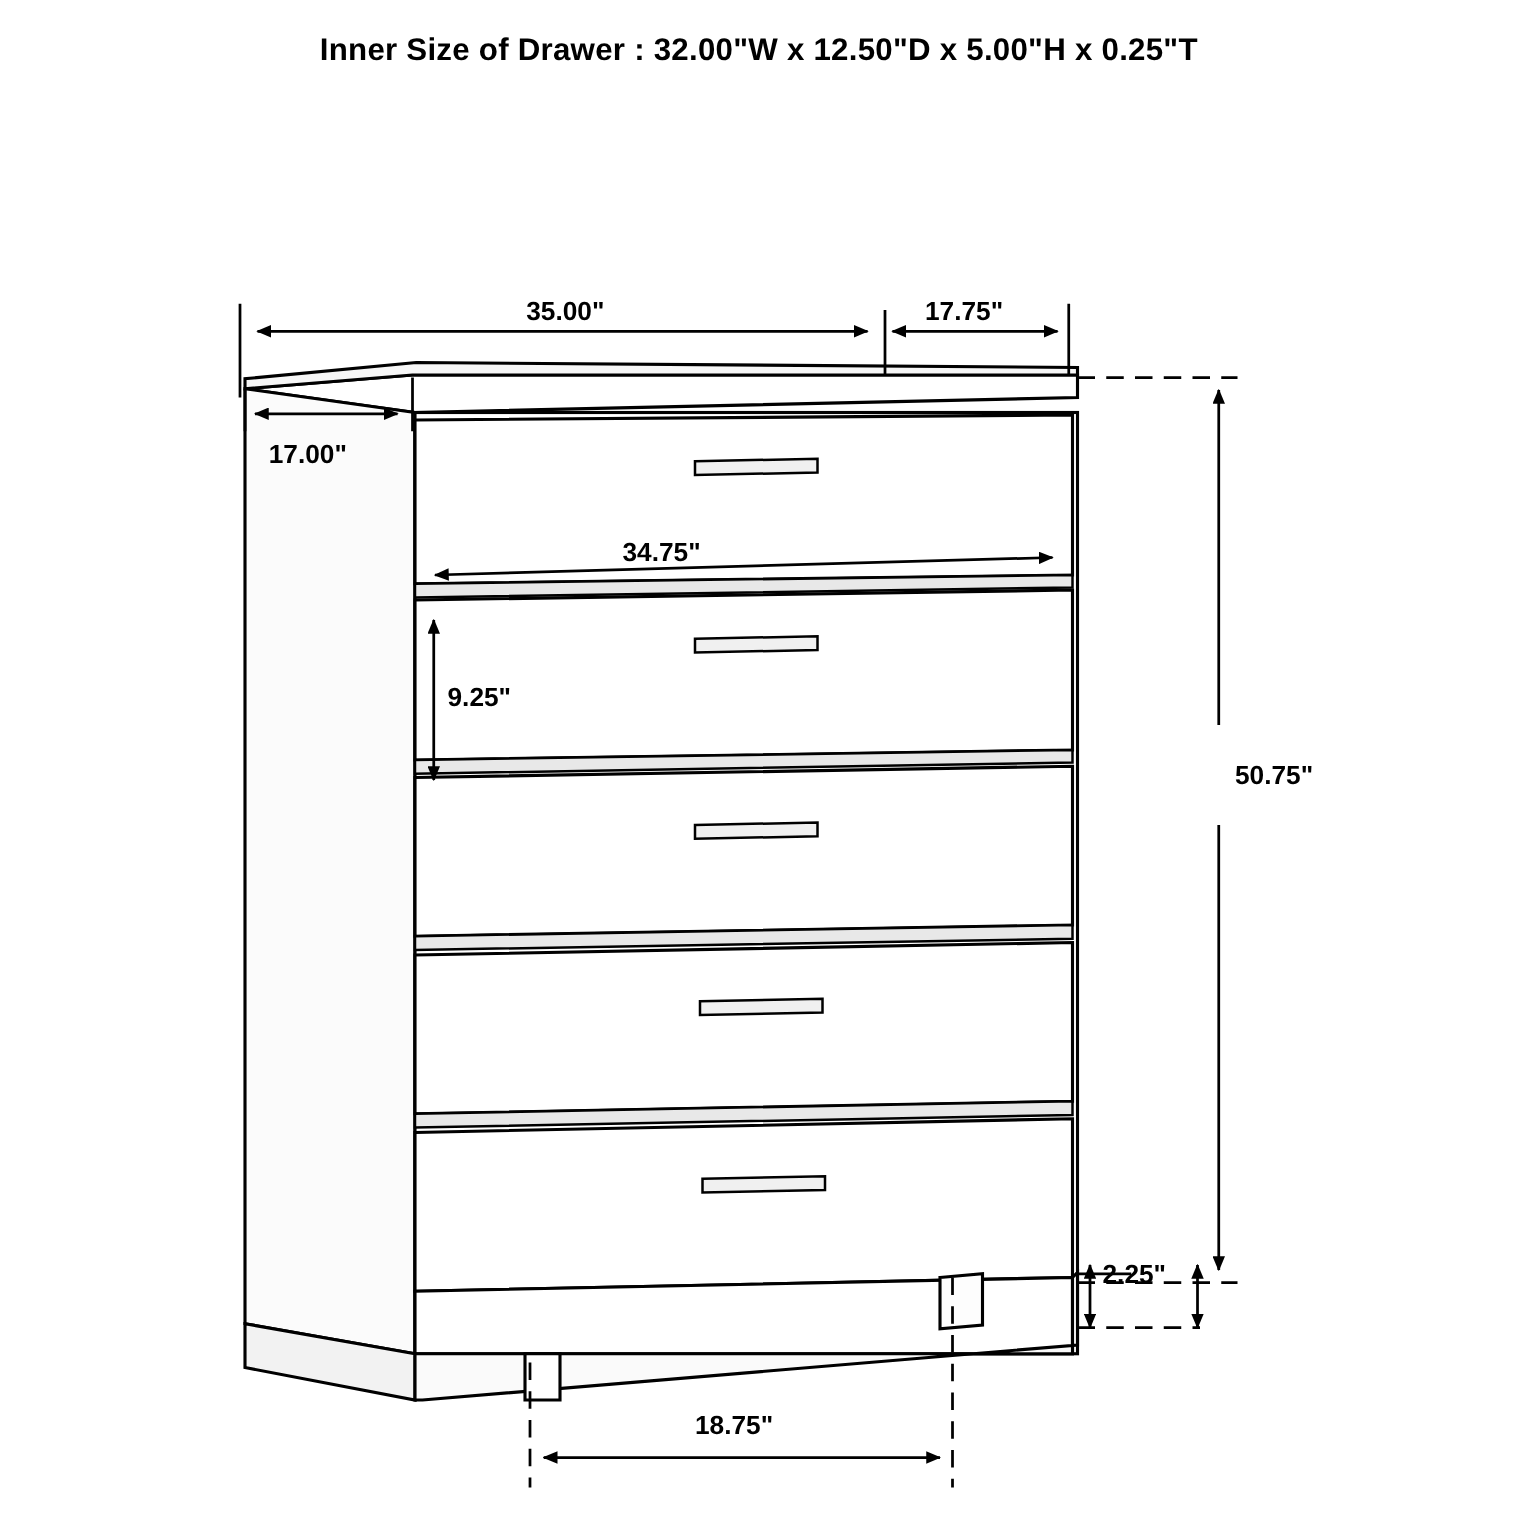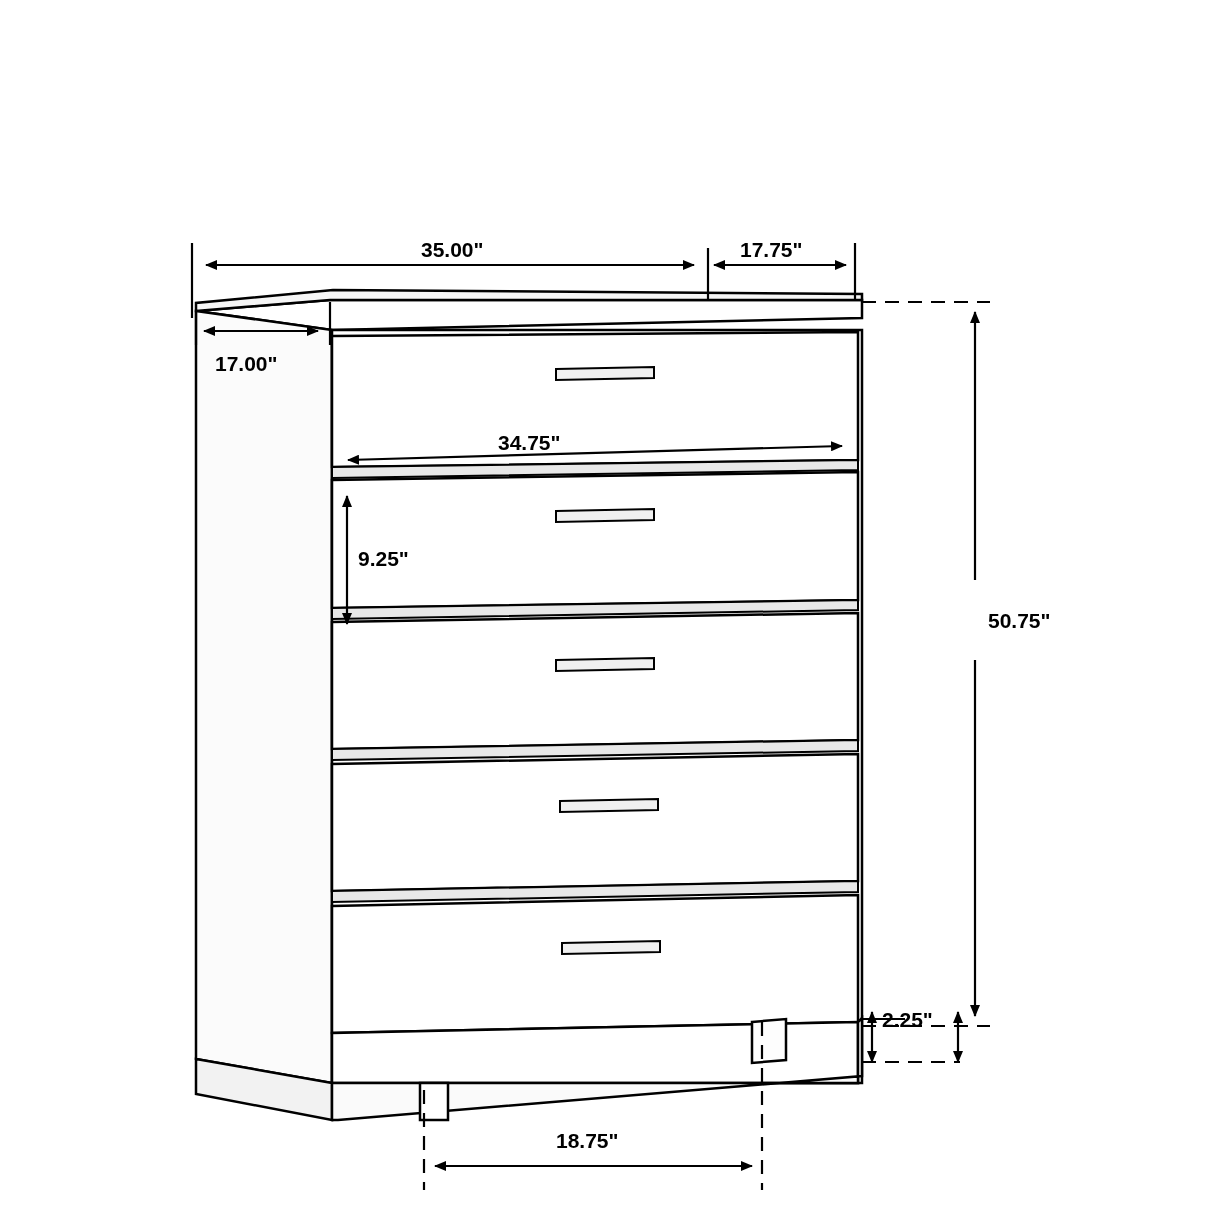--- a/index.html
+++ b/index.html
@@ -44,20 +44,21 @@
     font-weight: bold;
     color: #000;
     white-space: nowrap;
   }
 </style>
 </head>
 <body>
 
 <div id="stage">
 
+  <div class="title">Inner Size of Drawer : 32.00"W x 12.50"D x 5.00"H x 0.25"T</div>
 
   <svg class="drawing" viewBox="0 0 1214 1214">
     <defs>
       <marker id="arrowR" markerWidth="12" markerHeight="10" refX="11" refY="5" orient="auto" markerUnits="userSpaceOnUse">
         <path d="M0,0 L12,5 L0,10 z" fill="#000"></path>
       </marker>
       <marker id="arrowL" markerWidth="12" markerHeight="10" refX="1" refY="5" orient="auto" markerUnits="userSpaceOnUse">
         <path d="M12,0 L0,5 L12,10 z" fill="#000"></path>
       </marker>
     </defs>

